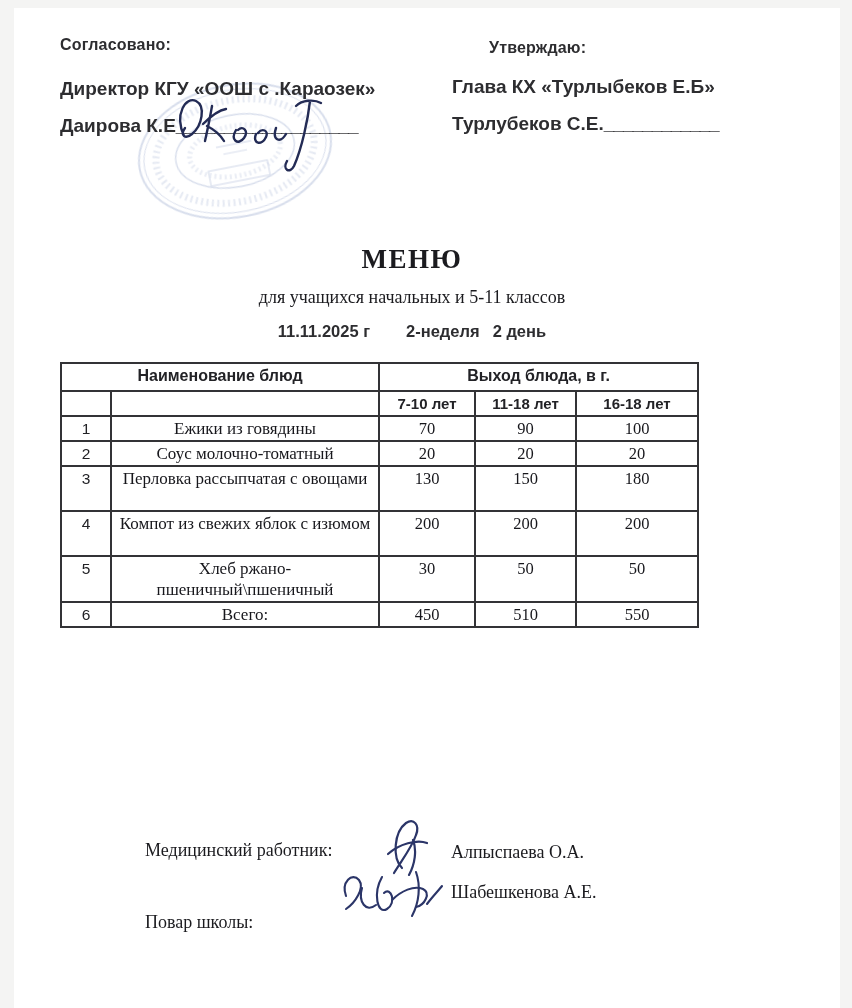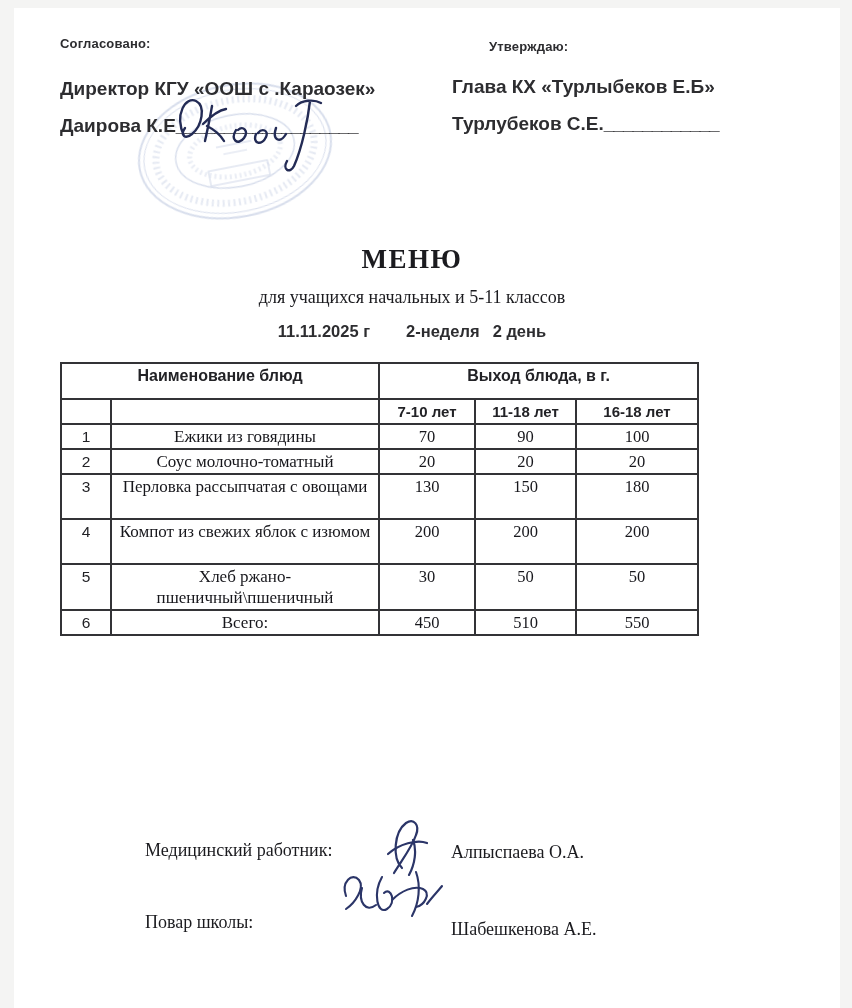--- a/index.html
+++ b/index.html
@@ -3,21 +3,21 @@
 <meta charset="utf-8">
 <style>
   * { margin:0; padding:0; box-sizing:border-box; }
   body { background:#e9e9e9; font-family:"Liberation Sans", sans-serif; }
   .screen { position:relative; width:852px; height:1008px; background:#f4f4f3; overflow:hidden; }
   .paper { position:absolute; left:14px; top:8px; width:826px; height:1000px; background:#ffffff; }
   .abs { position:absolute; }
   .sansb { font-family:"Liberation Sans", sans-serif; font-weight:700; color:#2d2d30; }
   .serif { font-family:"Liberation Serif", serif; color:#1b1b1f; }
 
-  .blk-heading { font-size:13px; letter-spacing:.2px; }
+  .blk-heading { font-size:16px; letter-spacing:.2px; }
   .blk-line { font-size:19px; }
   .uline { letter-spacing:-1px; font-weight:700; color:#2d2d30; }
 
   .doc-title { width:824px; text-align:center; font-size:27px; font-weight:700; letter-spacing:1.5px; }
   .doc-subtitle { width:824px; text-align:center; font-size:18px; }
   .date-line { width:824px; display:flex; justify-content:center; gap:0; font-size:16.5px;align-items:center; }
   .date-line span { display:inline-block; }
   .gap-wide { margin-left:36px; }
   .gap-small { margin-left:13px; }
 
@@ -82,21 +82,21 @@
 
   <table class="menu abs" style="left:60px; top:362px; width:637px;">
     <colgroup>
       <col style="width:50px">
         <col style="width:268px">
         <col style="width:96px">
         <col style="width:101px">
         <col style="width:122px">
     </colgroup>
     <tbody>
-      <tr style="height:36px">
+      <tr style="height:28px">
         <td class="hcell" colspan="2">Наименование блюд</td>
         <td class="hcell" colspan="3">Выход блюда, в г.</td>
       </tr>
       <tr style="height:24px">
         <td></td>
         <td></td>
         <td class="agecell">7-10 лет</td>
         <td class="agecell">11-18 лет</td>
         <td class="agecell">16-18 лет</td>
       </tr>
@@ -141,21 +141,21 @@
         <td class="valcell">450</td>
         <td class="valcell">510</td>
         <td class="valcell">550</td>
       </tr>
     </tbody>
   </table>
 
   <div class="abs serif sig-label" style="left:145px; top:840px;">Медицинский работник:</div>
   <div class="abs serif sig-name" style="left:451px; top:842px;">Алпыспаева О.А.</div>
   <div class="abs serif sig-label" style="left:145px; top:912px;">Повар школы:</div>
-  <div class="abs serif sig-name" style="left:451px; top:882px;margin-top:37px;">Шабешкенова А.Е.</div>
+  <div class="abs serif sig-name" style="left:451px; top:882px;">Шабешкенова А.Е.</div>
 
   <svg class="abs" style="left:372px; top:816px;" width="62" height="60" viewBox="0 0 62 60">
     <path class="ink2" stroke-width="2.2" d="M30,52 C20,42 22,16 34,7 C42,2 48,9 44,19 C40,31 30,44 22,57"></path>
     <path class="ink2" stroke-width="2.2" d="M16,38 C27,28 45,23 55,27"></path>
     <path class="ink2" stroke-width="2.2" d="M41,24 C45,34 43,48 37,59"></path>
   </svg>
 
   <svg class="abs" style="left:332px; top:860px;" width="112" height="58" viewBox="0 0 112 58">
     <path class="ink2" stroke-width="2.1" d="M14,36 C9,22 20,12 27,20 C33,28 23,43 14,49 M30,28 C26,42 34,53 44,45"></path>
     <path class="ink2" stroke-width="2.1" d="M50,17 C41,33 45,55 55,49 C65,43 59,26 52,33"></path>

